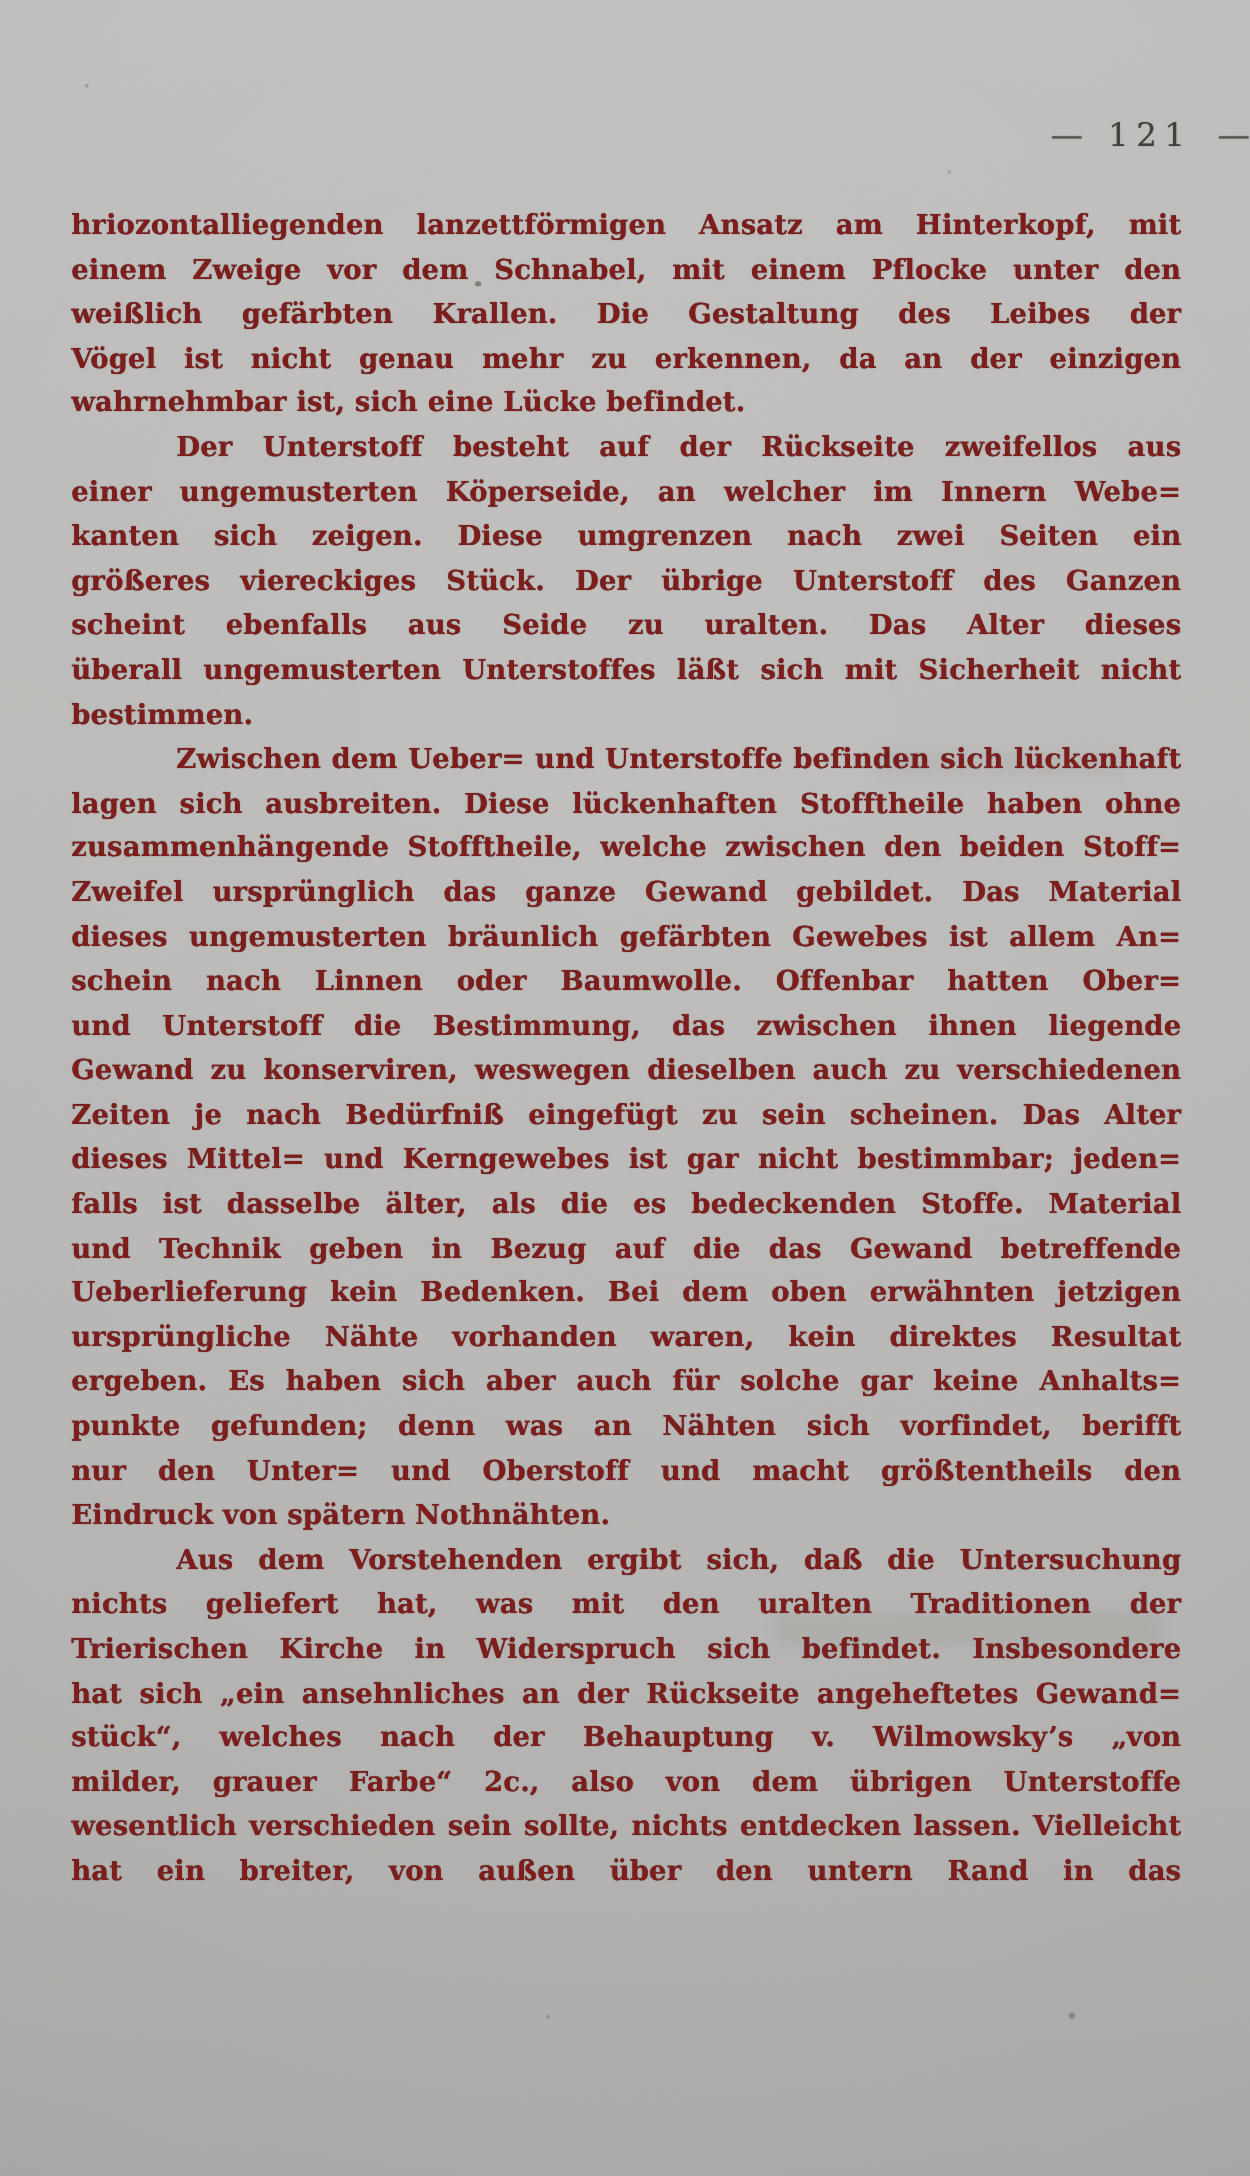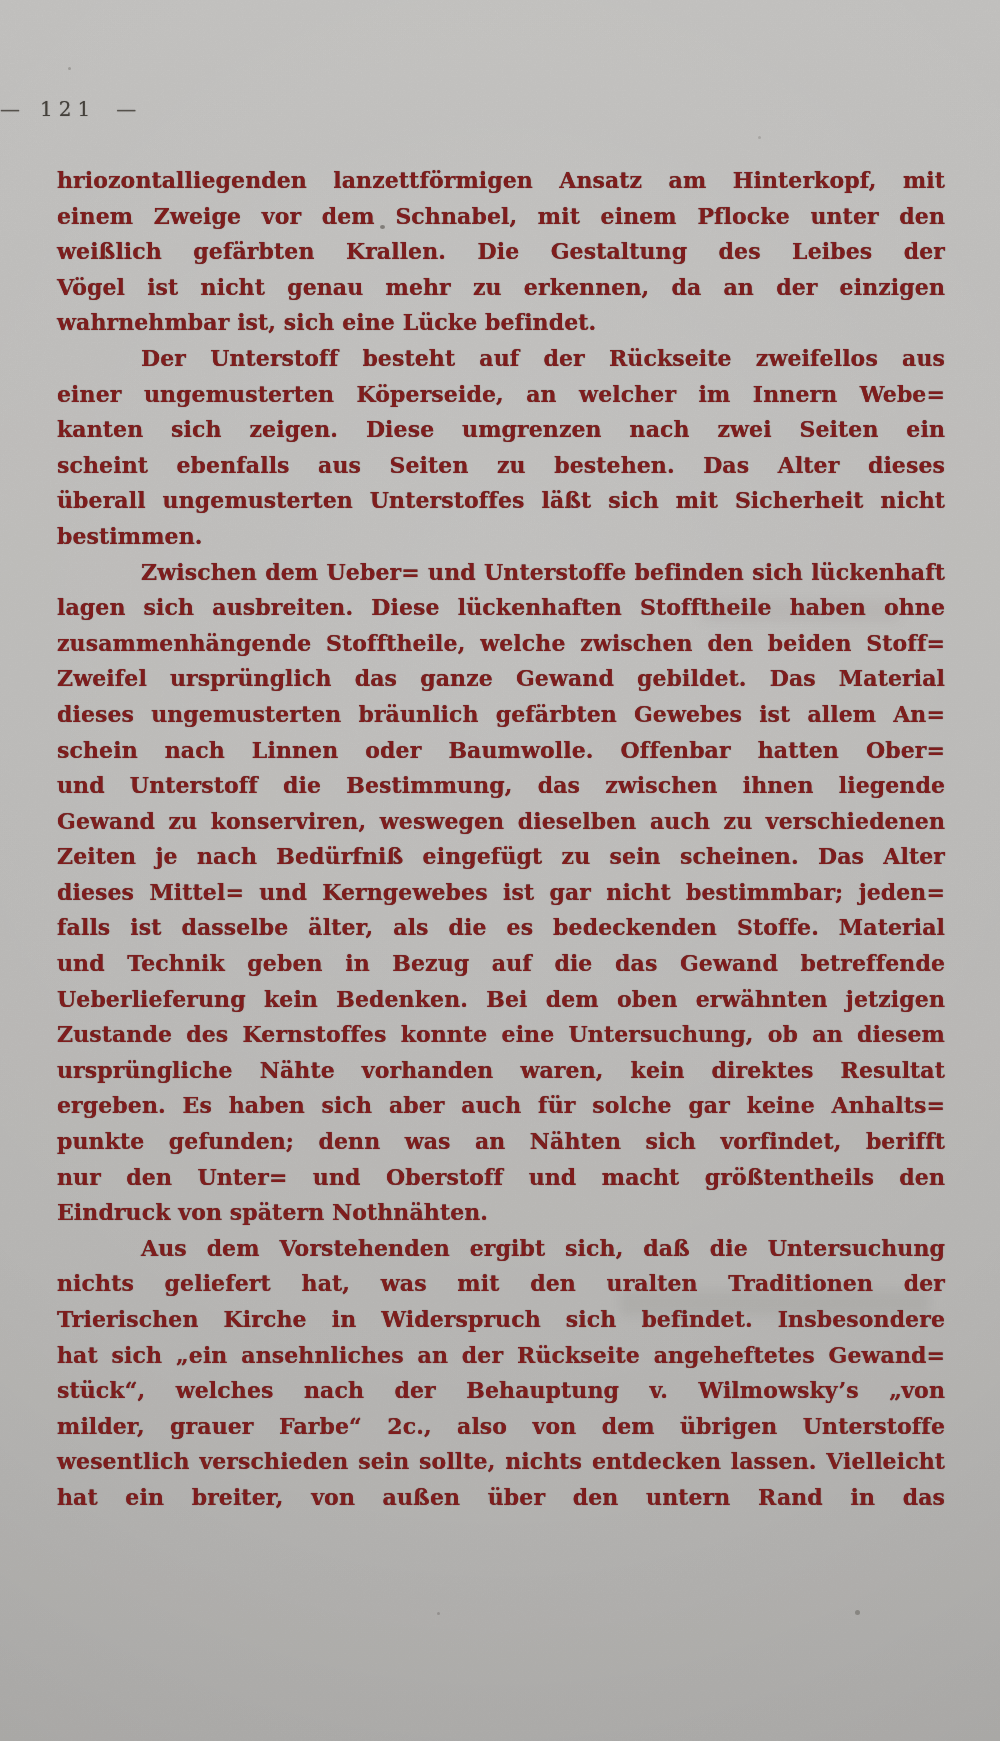--- a/index.html
+++ b/index.html
@@ -12,22 +12,22 @@
   .page {
     position: absolute; inset: 0;
     background:
       radial-gradient(ellipse 120% 80% at 50% 35%, rgba(255,255,255,0.10), rgba(0,0,0,0.0) 60%, rgba(0,0,0,0.05) 95%),
       linear-gradient(180deg, #c7c6c4 0%, #c2c1bf 25%, #bdbcba 60%, #b8b7b5 85%, #b3b2b0 100%);
   }
   .grain { position: absolute; inset: 0; opacity: 0.16; pointer-events: none; }
 
   .header {
     position: absolute; top: 91px; left: 0; width: 100%;
-    text-align: left;
-    font-size: 20px; line-height: 36px; font-weight: 400;
+    text-align: right;
+    font-size: 26px; line-height: 36px; font-weight: 400;
     color: #44403b;
     text-shadow: 0 0 1px rgba(68,64,59,0.55);
   }
   .header .dash { color: #55514b; letter-spacing: 0; }
   .header .pagenum { margin: 0 20px; letter-spacing: 6px; }
 
   .text-block {
     position: absolute; left: 57px; top: 163px; width: 888px;
     font-size: 22px; line-height: 35.6px; font-weight: 700;
     color: #7f1d1d;
@@ -74,37 +74,37 @@
 
 <div class="text-block">
     <div class="line">hriozontalliegenden lanzettförmigen Ansatz am Hinterkopf, mit</div>
     <div class="line">einem Zweige vor dem Schnabel, mit einem Pflocke unter den</div>
     <div class="line">weißlich gefärbten Krallen. Die Gestaltung des Leibes der</div>
     <div class="line">Vögel ist nicht genau mehr zu erkennen, da an der einzigen</div>
     <div class="line para-end">wahrnehmbar ist, sich eine Lücke befindet.</div>
     <div class="line indent">Der Unterstoff besteht auf der Rückseite zweifellos aus</div>
     <div class="line">einer ungemusterten Köperseide, an welcher im Innern Webe=</div>
     <div class="line">kanten sich zeigen. Diese umgrenzen nach zwei Seiten ein</div>
-    <div class="line">scheint ebenfalls aus Seiten zu bestehen. Das Alter dieses</div>
+    <div class="line">größeres viereckiges Stück. Der übrige Unterstoff des Ganzen</div>
+    <div class="line">scheint ebenfalls aus Seide zu uralten. Das Alter dieses</div>
     <div class="line">überall ungemusterten Unterstoffes läßt sich mit Sicherheit nicht</div>
     <div class="line para-end">bestimmen.</div>
     <div class="line indent">Zwischen dem Ueber= und Unterstoffe befinden sich lückenhaft</div>
     <div class="line">lagen sich ausbreiten. Diese lückenhaften Stofftheile haben ohne</div>
     <div class="line">zusammenhängende Stofftheile, welche zwischen den beiden Stoff=</div>
     <div class="line">Zweifel ursprünglich das ganze Gewand gebildet. Das Material</div>
     <div class="line">dieses ungemusterten bräunlich gefärbten Gewebes ist allem An=</div>
     <div class="line">schein nach Linnen oder Baumwolle. Offenbar hatten Ober=</div>
     <div class="line">und Unterstoff die Bestimmung, das zwischen ihnen liegende</div>
     <div class="line">Gewand zu konserviren, weswegen dieselben auch zu verschiedenen</div>
     <div class="line">Zeiten je nach Bedürfniß eingefügt zu sein scheinen. Das Alter</div>
     <div class="line">dieses Mittel= und Kerngewebes ist gar nicht bestimmbar; jeden=</div>
     <div class="line">falls ist dasselbe älter, als die es bedeckenden Stoffe. Material</div>
     <div class="line">und Technik geben in Bezug auf die das Gewand betreffende</div>
     <div class="line">Ueberlieferung kein Bedenken. Bei dem oben erwähnten jetzigen</div>
-    <div class="line">Zustande des Kernstoffes konnte eine Untersuchung, ob an diesem</div>
     <div class="line">ursprüngliche Nähte vorhanden waren, kein direktes Resultat</div>
     <div class="line">ergeben. Es haben sich aber auch für solche gar keine Anhalts=</div>
     <div class="line">punkte gefunden; denn was an Nähten sich vorfindet, berifft</div>
     <div class="line">nur den Unter= und Oberstoff und macht größtentheils den</div>
     <div class="line para-end">Eindruck von spätern Nothnähten.</div>
     <div class="line indent">Aus dem Vorstehenden ergibt sich, daß die Untersuchung</div>
     <div class="line">nichts geliefert hat, was mit den uralten Traditionen der</div>
     <div class="line">Trierischen Kirche in Widerspruch sich befindet. Insbesondere</div>
     <div class="line">hat sich „ein ansehnliches an der Rückseite angeheftetes Gewand=</div>
     <div class="line">stück“, welches nach der Behauptung v. Wilmowsky’s „von</div>

